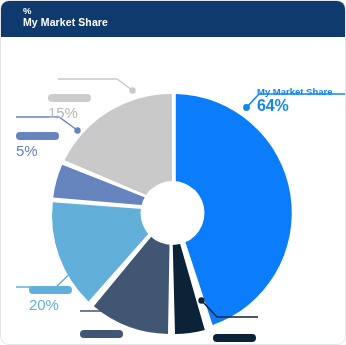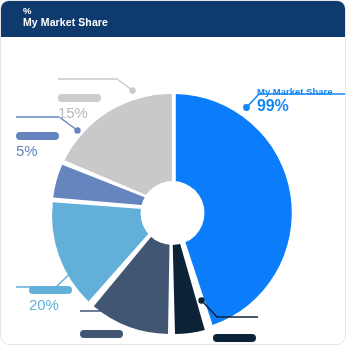--- a/index.html
+++ b/index.html
@@ -76,21 +76,21 @@
     display: block;
     font-size: 9.5px;
     font-weight: bold;
     letter-spacing: 0px;
   }
   
   .lbl-45 { left: 256px; top: 50px; text-align: left; }
   .lbl-45 .value { font-size: 16px; font-weight: bold; color: #1386f5; margin-top: 1px; }
   .lbl-45 .series { color: #1386f5; }
 
-  .lbl-15 { left: 57px; top: 57px; }
+  .lbl-15 { left: 47px; top: 57px; }
   .lbl-15 .redact { width: 43px; background: #cccccc; }
   .lbl-15 .value { color: #b9b9b9; }
 
   .lbl-5l { left: 15px; top: 95px; }
   .lbl-5l .redact { width: 43px; background: #6684be; }
   .lbl-5l .value { color: #6684be; }
 
   .lbl-20 { left: 15px; top: 249px; margin-left: 13px; }
   .lbl-20 .redact { width: 43px; background: #62b0da; }
   .lbl-20 .value { color: #62b0da; }
@@ -156,21 +156,21 @@
       </g>
 
       <g>
         <path d="M 257 280 L 216 280 L 201 264" fill="none" stroke="#0c2236" stroke-width="1.4"></path>
         <circle cx="200.5" cy="263.5" r="3.2" fill="#0c2236"></circle>
       </g>
     </svg>
 
     <div class="label lbl-45">
       <span class="series">My Market Share</span>
-      <span class="value">99%</span>
+      <span class="value">64%</span>
     </div>
 
     <div class="label lbl-15">
       <span class="redact"></span>
       <span class="value">15%</span>
     </div>
 
     <div class="label lbl-5l">
       <span class="redact"></span>
       <span class="value">5%</span>

